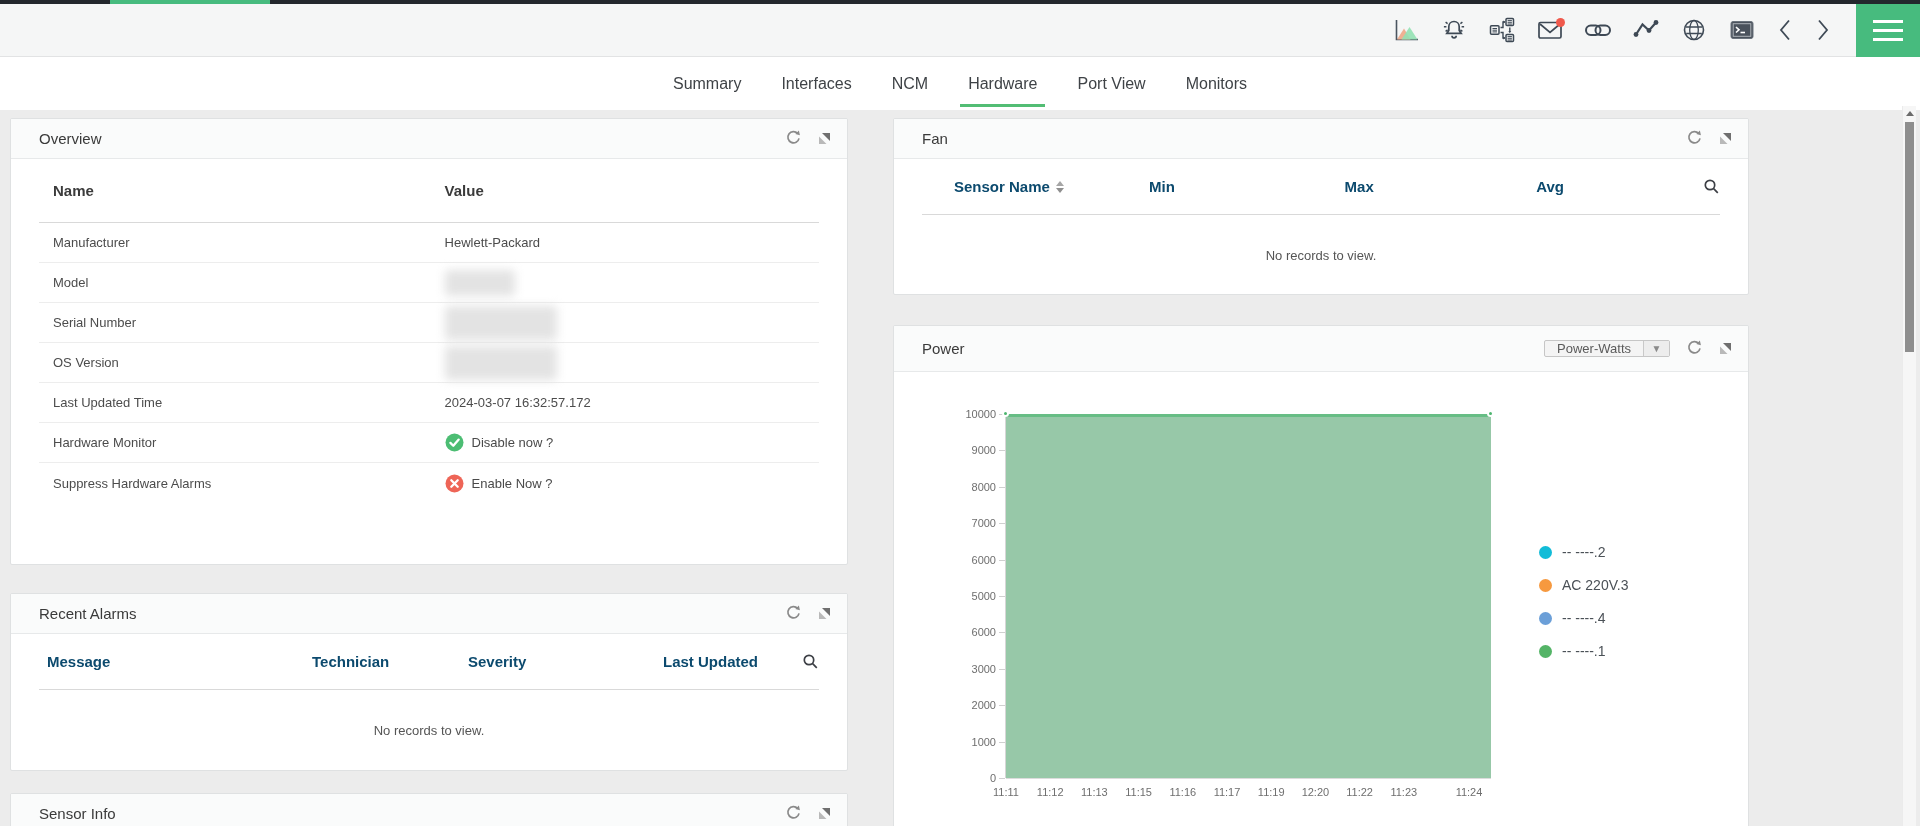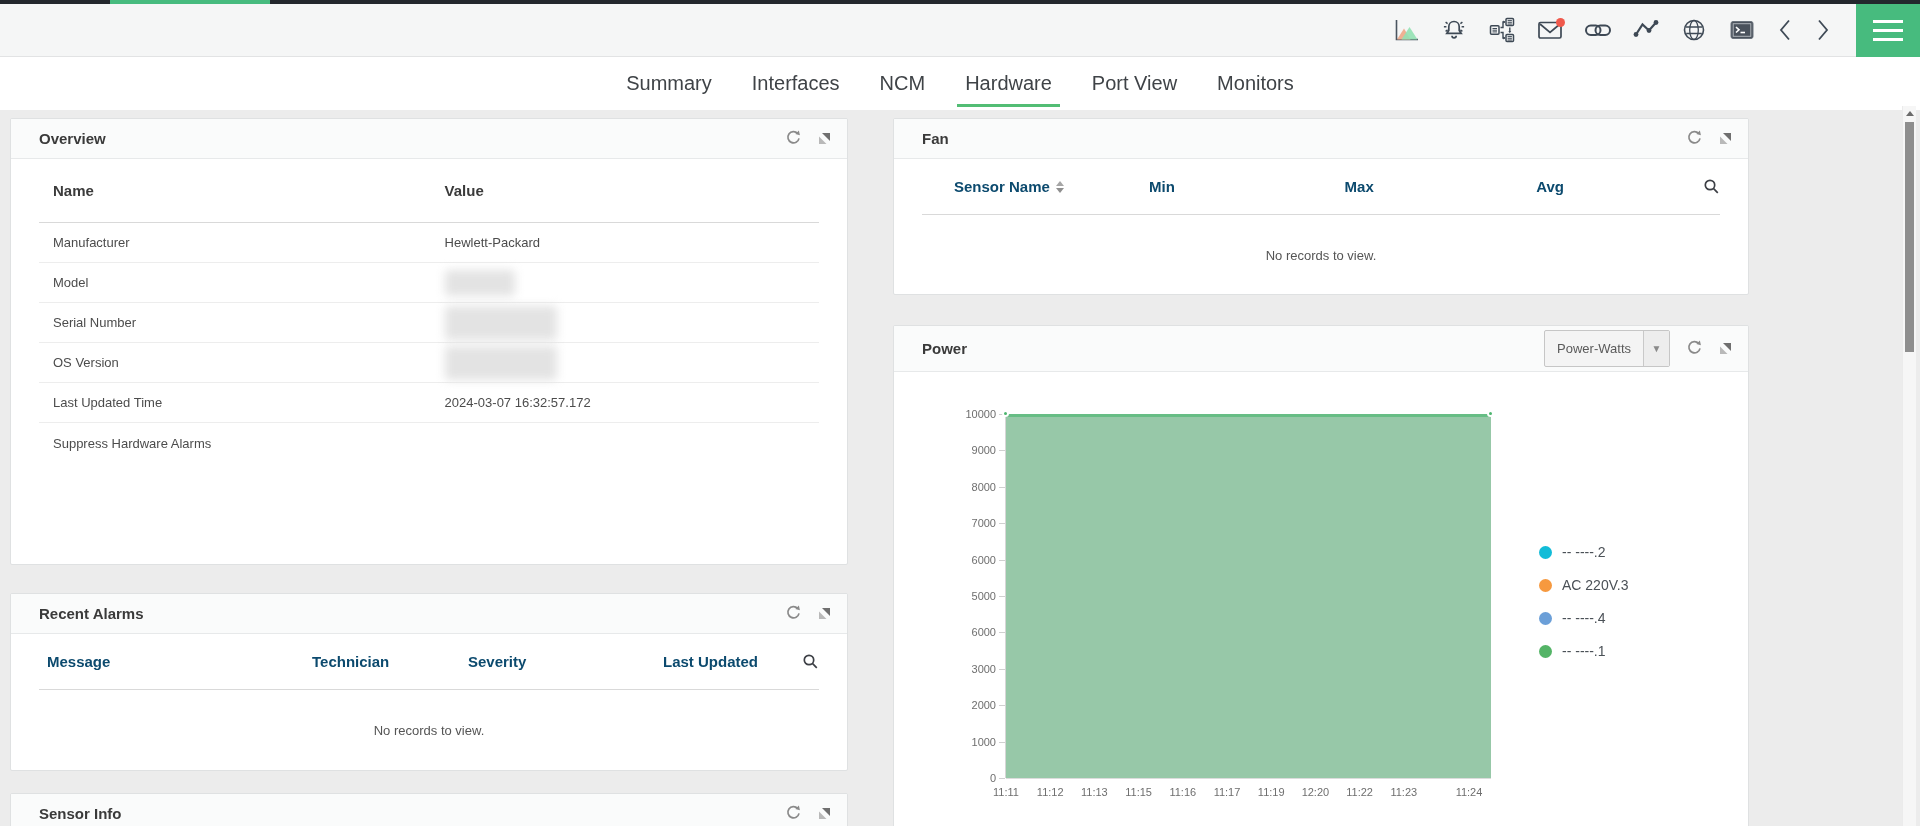--- a/index.html
+++ b/index.html
@@ -20,30 +20,30 @@
   .blur-chip { display:inline-block; width:108px; height:13px; background:#dedede; border-radius:2px; filter:blur(2.5px); margin:0 5px; }
   .hd-icons { margin-left:auto; display:flex; align-items:center; height:100%; }
   .hd-icon { width:26px; height:26px; margin:0 11px; display:flex; align-items:center; justify-content:center; cursor:pointer; }
   .hd-icon svg { display:block; }
   .chev { margin:0 6px; }
   .hamburger { width:64px; height:53px; background:#47bb7e; margin-left:14px; display:flex; flex-direction:column; align-items:center; justify-content:center; gap:6px; cursor:pointer; }
   .hamburger span { display:block; width:30px; height:3px; background:#ffffff; }
 
   
   .tabbar { height:53px; background:#ffffff; display:flex; justify-content:center; align-items:stretch; }
-  .tab { position:relative; display:flex; align-items:center; padding:0 6px; margin:0 14px; font-size:20px; color:#3f4347; cursor:pointer; }
+  .tab { position:relative; display:flex; align-items:center; padding:0 6px; margin:0 14px; font-size:16px; color:#3f4347; cursor:pointer; }
   .tab.active::after { content:""; position:absolute; left:-2px; right:-2px; bottom:3px; height:3px; background:#52bd74; }
 
   
   .main { position:relative; height:716px; overflow:hidden; display:flex; padding-left:10px; }
   .col-left  { width:838px; margin-right:45px; }
   .col-right { width:856px; }
   .panel { background:#ffffff; border:1px solid #dfe1e2; border-radius:2px; overflow:hidden; }
   .p-head { height:40px; background:#fafbfb; border-bottom:1px solid #e7e9ea; display:flex; align-items:center; padding:0 16px 0 28px; }
-  .p-title { font-size:15px; font-weight:bold; color:#3a3a3a; }
+  .p-title { font-size:15px; font-weight:normal; color:#3a3a3a; }
   .p-tools { margin-left:auto; display:flex; align-items:center; gap:16px; }
   .tool-btn { cursor:pointer; display:flex; align-items:center; }
 
   
   .ov-body { padding:0 28px; }
   .ov-colhead { display:grid; grid-template-columns:52% 48%; height:64px; align-items:center; border-bottom:1px solid #d9d9d9; font-size:15px; font-weight:bold; color:#3b3b3b; }
   .ov-colhead > div:first-child { padding-left:14px; }
   .ov-row { display:grid; grid-template-columns:52% 48%; height:40px; align-items:center; border-bottom:1px solid #ededed; font-size:13px; color:#4c4c4c; }
   .ov-row:last-child { border-bottom:none; }
   .ov-name { padding-left:14px; }
@@ -60,21 +60,21 @@
   .fan-grid > div { padding-left:34px; }
   .fan-grid > div:first-child { padding-left:32px; display:flex; align-items:center; gap:6px; }
   .col-search { justify-self:end; }
   .empty-row { display:flex; align-items:center; justify-content:center; font-size:13px; color:#555; }
   .sorter { display:inline-flex; flex-direction:column; gap:2px; cursor:pointer; }
   .sorter .up { width:0; height:0; border-left:4px solid transparent; border-right:4px solid transparent; border-bottom:5px solid #a6a6a6; }
   .sorter .dn { width:0; height:0; border-left:4px solid transparent; border-right:4px solid transparent; border-top:5px solid #8f8f8f; }
 
   
   .p-head.tall { height:46px; }
-  .dropdown { display:flex; align-items:stretch; height:37px; border:1px solid #c6c6c6; border-radius:2px; background:#f4f4f4; cursor:pointer; font-size:13px; color:#5a5a5a; }
+  .dropdown { display:flex; align-items:stretch; height:17px; border:1px solid #c6c6c6; border-radius:2px; background:#f4f4f4; cursor:pointer; font-size:13px; color:#5a5a5a; }
   .dropdown .val { display:flex; align-items:center; padding:0 12px; }
   .dropdown .arrow { width:26px; display:flex; align-items:center; justify-content:center; border-left:1px solid #c9c9c9; background:#ededed; color:#8a8a8a; font-size:10px; }
   .chart-wrap { position:relative; height:514px; }
   .plot { position:absolute; left:112px; top:42px; width:485px; height:364px; }
   .y-axis-line { position:absolute; left:-1px; top:0; bottom:0; width:1px; background:#d6d6d6; }
   .x-base { position:absolute; left:0; right:0; top:364px; height:1px; background:#dcdcdc; }
   .gridline { position:absolute; left:0; right:0; height:1px; background:#f2f2f2; }
   .ytick { position:absolute; left:-7px; width:6px; height:1px; background:#d0d0d0; }
   .ylab { position:absolute; left:-62px; width:52px; text-align:right; font-size:11px; color:#6e6e6e; }
   .xlab { position:absolute; top:372px; width:44px; text-align:center; font-size:11px; color:#6e6e6e; }
@@ -247,21 +247,38 @@
                 <span class="blur-val"></span>
               </div>
           </div>
           <div class="ov-row">
             <div class="ov-name">Last Updated Time</div>
             <div class="ov-val">
                 <span>2024-03-07 16:32:57.172</span>
               </div>
           </div>
           <div class="ov-row">
+            <div class="ov-name">Hardware Monitor</div>
+            <div class="ov-val">
+              <svg width="19" height="19" viewBox="0 0 19 19">
+                <circle cx="9.5" cy="9.5" r="9" fill="#4cbd73"></circle>
+                <polyline points="5.4,9.9 8.3,12.8 13.7,6.6" stroke="#ffffff" stroke-width="2.3" fill="none" stroke-linecap="round" stroke-linejoin="round"></polyline>
+              </svg>
+              <span class="link-plain">Disable now ?</span>
+            </div>
+          </div>
+          <div class="ov-row">
             <div class="ov-name">Suppress Hardware Alarms</div>
+            <div class="ov-val">
+              <svg width="19" height="19" viewBox="0 0 19 19">
+                <circle cx="9.5" cy="9.5" r="9" fill="#ee6557"></circle>
+                <path d="M6.3 6.3l6.4 6.4M12.7 6.3l-6.4 6.4" stroke="#ffffff" stroke-width="2.3" stroke-linecap="round"></path>
+              </svg>
+              <span class="link-plain">Enable Now ?</span>
+            </div>
           </div>
         </div>
       </div>
 
       <div class="panel" style="margin-top:28px; height:178px;">
         <div class="p-head">
           <div class="p-title">Recent Alarms</div>
           <div class="p-tools">
             <div class="tool-btn">
               <svg width="17" height="17" viewBox="0 0 17 17">

